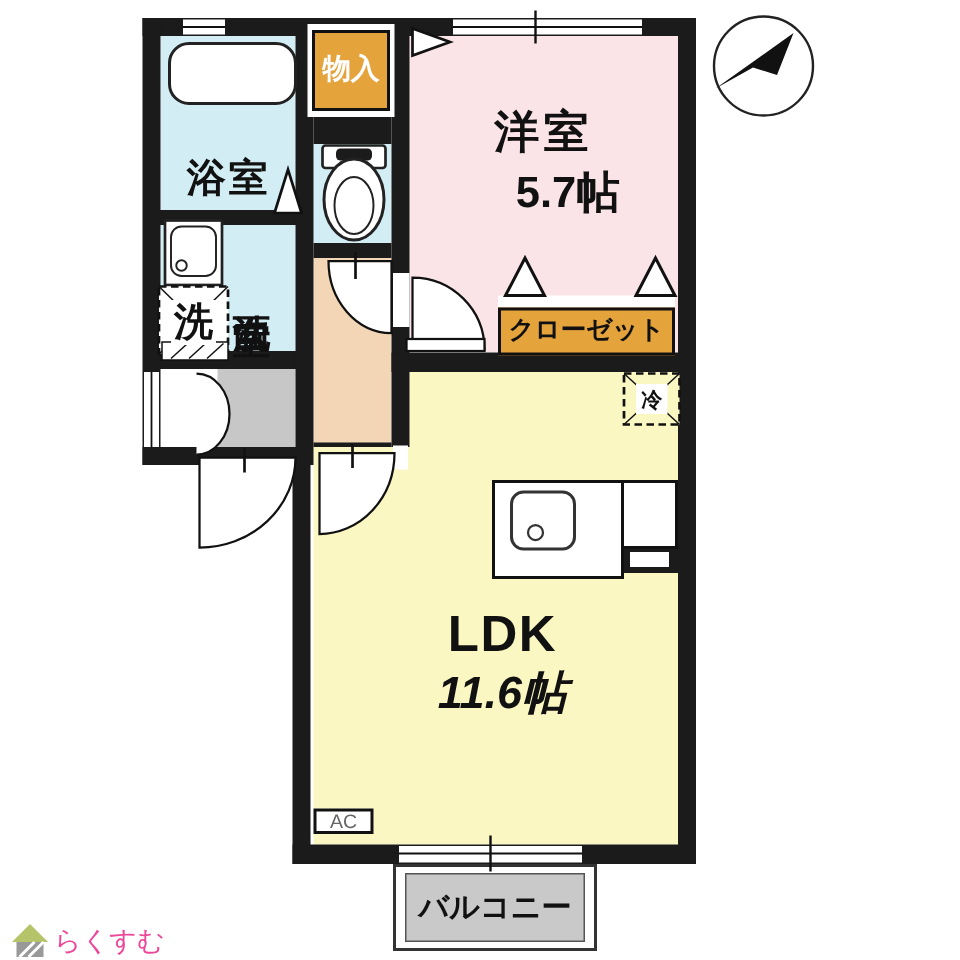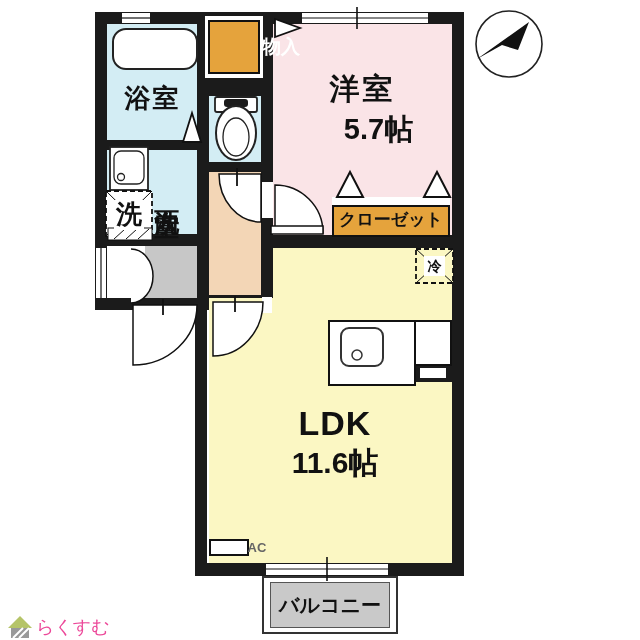--- a/index.html
+++ b/index.html
@@ -158,38 +158,38 @@
     </g>
 
     <g>
       <polygon points="8,628 20,616 32,628" fill="#b5c468"></polygon>
       <rect x="11" y="628" width="18" height="10" fill="#999"></rect>
       <line x1="13" y1="638" x2="23" y2="628" stroke="#fff" stroke-width="2"></line>
       <line x1="19" y1="638" x2="29" y2="628" stroke="#fff" stroke-width="2"></line>
     </g>
   </svg>
 
-  <div class="label" style="left:107px;top:84px;width:91px;height:30px;font-size:26px;letter-spacing:2px;">浴室</div>
+  <div class="label" style="left:107px;top:104px;width:91px;height:30px;font-size:26px;letter-spacing:2px;">浴室</div>
 
-  <div class="label" style="left:208px;top:20px;width:52px;height:54px;font-size:19px;color:#fff;padding-left:47px;">物入</div>
+  <div class="label" style="left:208px;top:20px;width:52px;height:54px;font-size:19px;color:#fff;">物入</div>
 
   <div class="label" style="left:273px;top:72px;width:179px;height:34px;font-size:30px;letter-spacing:3px;">洋室</div>
   <div class="label" style="left:273px;top:112px;width:179px;height:34px;font-size:29px;padding-left:16px;">5.7帖</div>
 
   <div class="label vtext" style="left:152px;top:147px;width:30px;height:90px;font-size:25px;">洗面室</div>
 
   <div class="label" style="left:114px;top:200px;width:30px;height:30px;font-size:26px;background:#fff;">洗</div>
 
 
   <div class="label" style="left:332px;top:205px;width:118px;height:30px;font-size:17px;text-align:center;">クローゼット</div>
 
   <div class="label" style="left:424px;top:256px;width:21px;height:20px;font-size:14px;background:#fff;">冷</div>
 
   <div class="label" style="left:240px;top:406px;width:190px;height:36px;font-size:34px;font-weight:700;letter-spacing:1px;">LDK</div>
-  <div class="label" style="left:240px;top:446px;width:190px;height:34px;font-size:30px;">11.6帖</div>
+  <div class="label" style="left:240px;top:446px;width:190px;height:34px;font-size:30px;font-style:italic;">11.6帖</div>
 
-  <div class="label" style="left:209px;top:539px;width:40px;height:17px;font-size:13px;color:#666;font-weight:700;padding-left:28px;">AC</div>
+  <div class="label" style="left:209px;top:539px;width:40px;height:17px;font-size:13px;color:#666;font-weight:400;">AC</div>
 
   <div class="label" style="left:270px;top:582px;width:120px;height:46px;font-size:20px;">バルコニー</div>
 
   <div class="label" style="left:36px;top:615px;width:90px;height:24px;font-size:18px;color:#ec4899;font-weight:400;justify-content:flex-start;">らくすむ</div>
 
 </div>
 
 </body></html>

